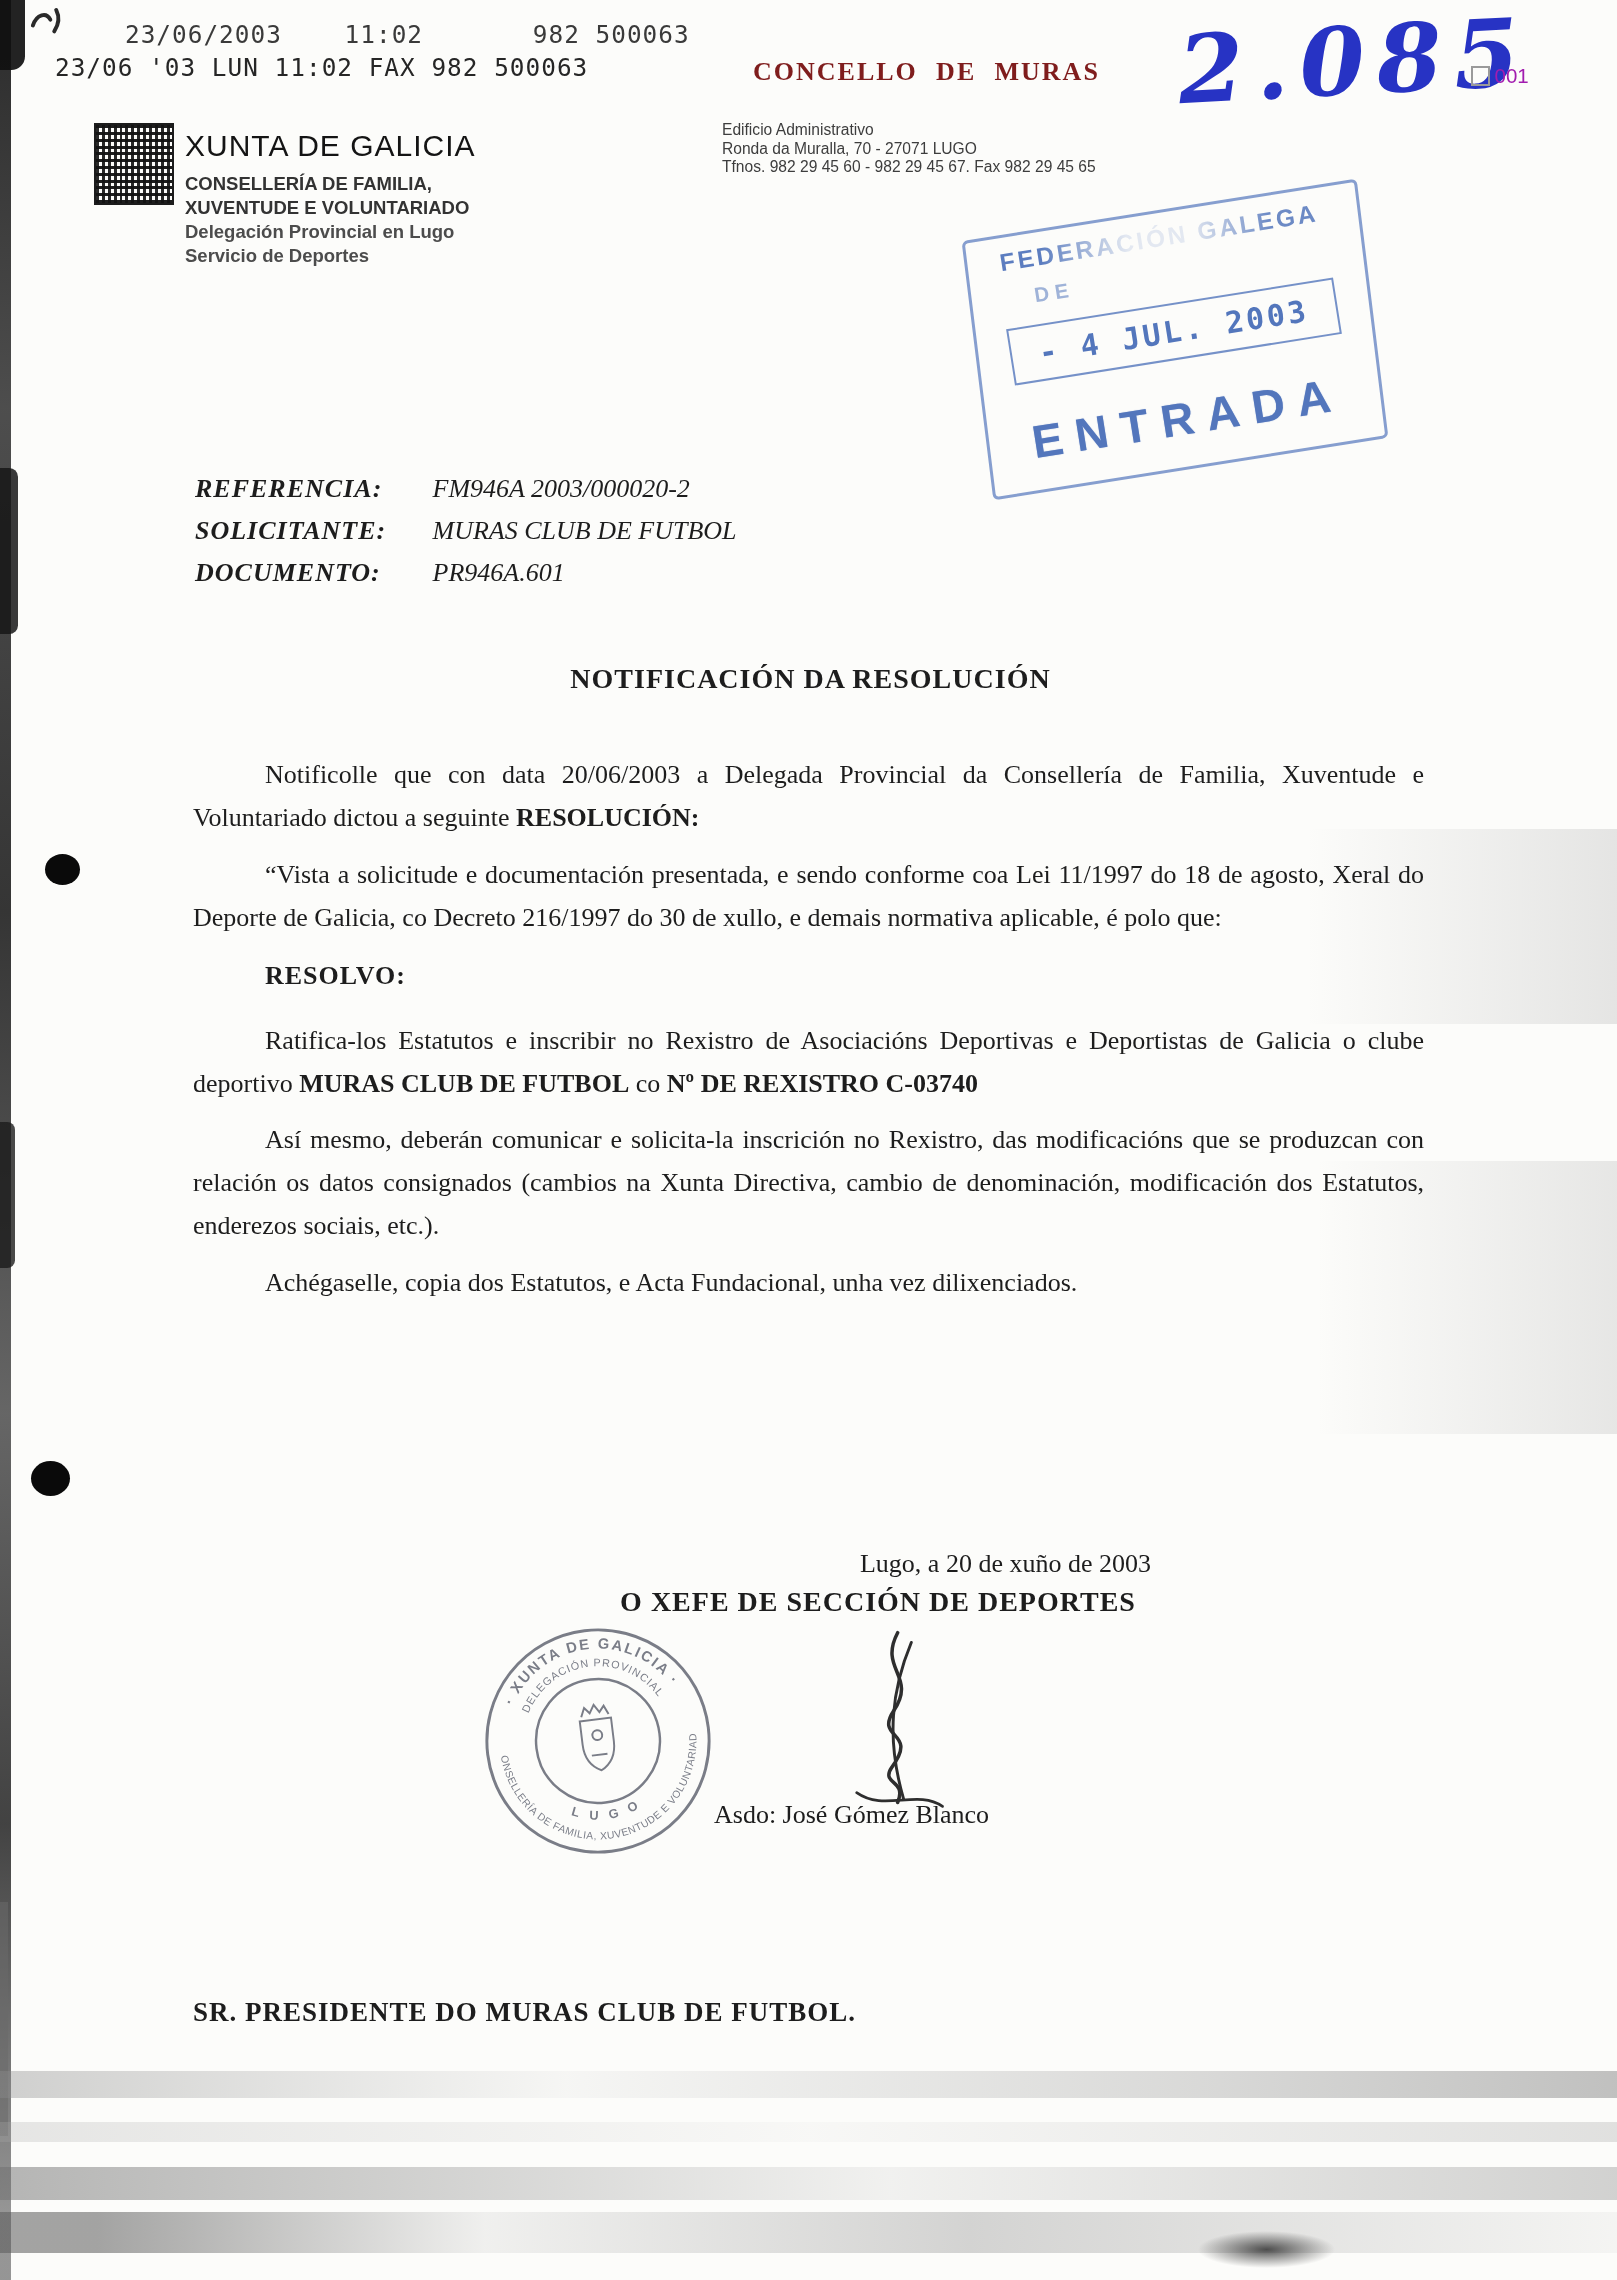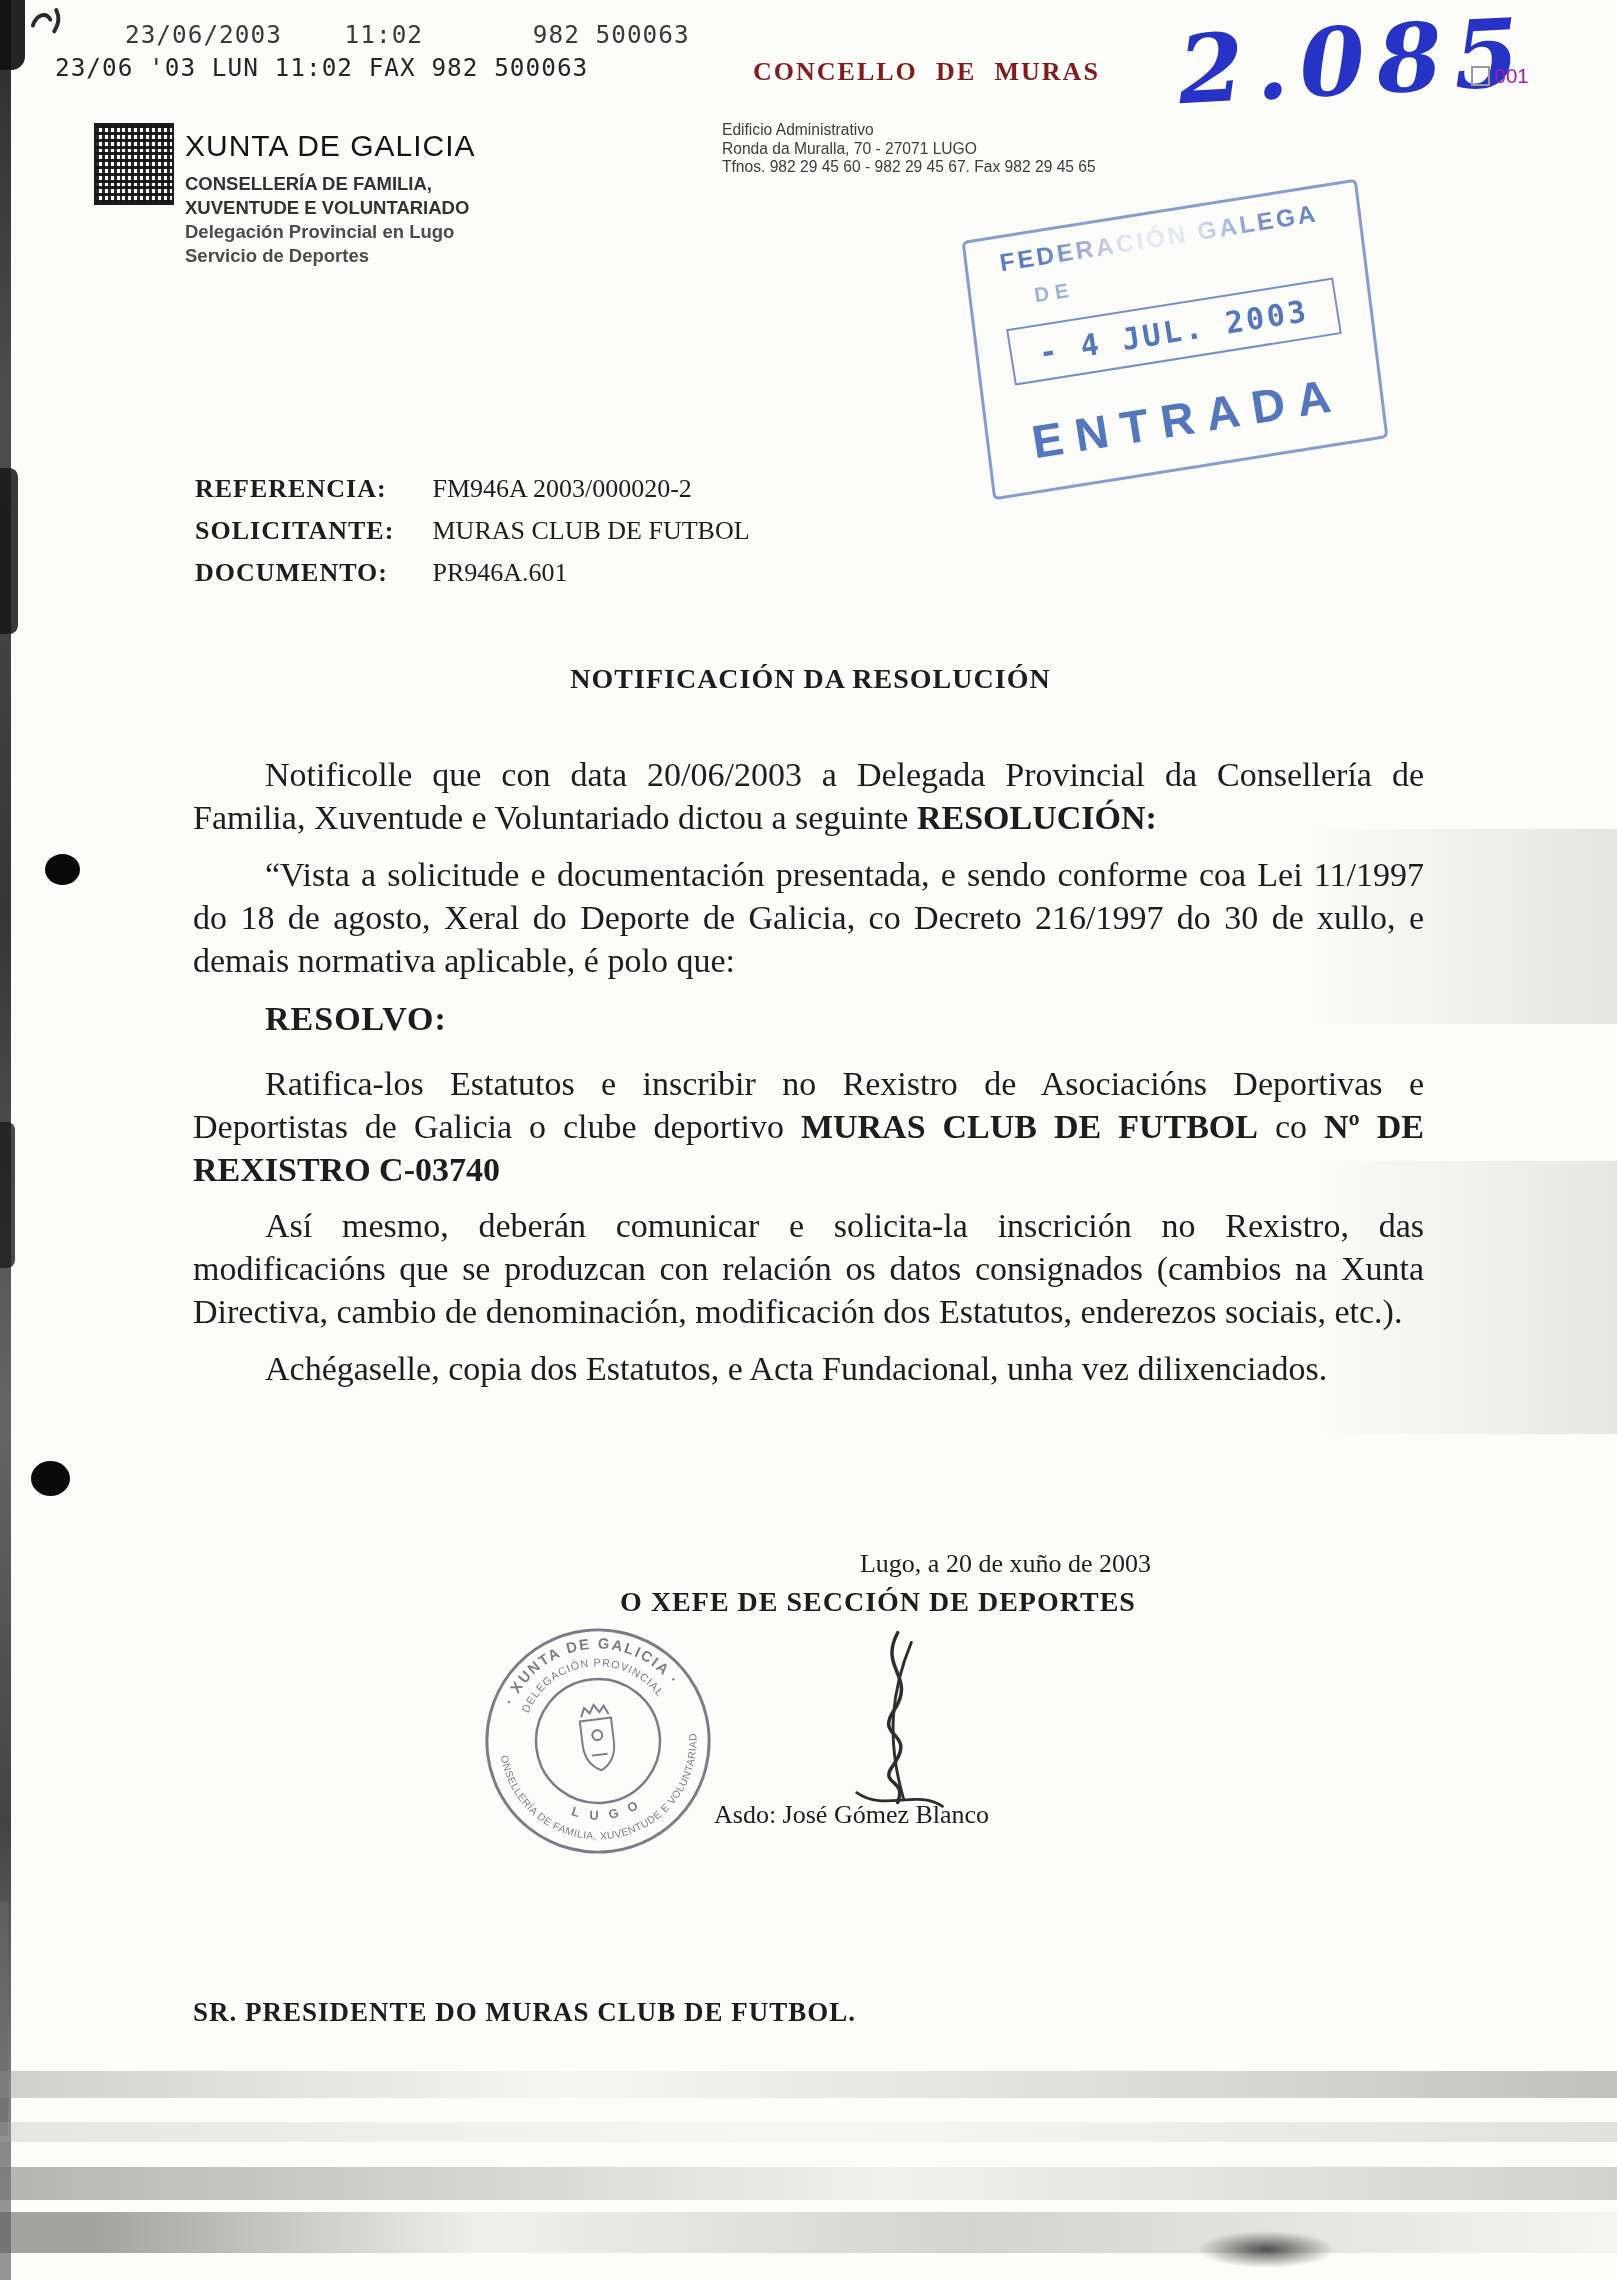--- a/index.html
+++ b/index.html
@@ -59,27 +59,27 @@
     border:2.9px solid rgba(60,100,180,.8);padding:8.8px 27px;white-space:nowrap;
     font-family:"DejaVu Sans Mono",monospace;font-weight:bold;font-size:30px;letter-spacing:2.9px;
   }
   .es-entrada{
     position:absolute;top:183px;left:0;right:0;text-align:center;
     font-family:"Liberation Sans",sans-serif;font-weight:800;font-size:46px;letter-spacing:12.7px;
     text-shadow:0 0 1px rgba(60,100,180,.6);
   }
 
   
-  .ref-block{position:absolute;left:195px;top:474px;font-size:26px;}
+  .ref-block{position:absolute;left:195px;top:474px;font-size:26px;font-style:italic;}
   .ref-row{height:42px;}
   .ref-label{display:inline-block;width:231px;font-weight:bold;letter-spacing:1px;}
 
   
   .doc-title{position:absolute;left:195px;top:663px;width:1231px;text-align:center;font-weight:bold;font-size:28px;letter-spacing:1px;}
-  .body-text{position:absolute;left:193px;top:753px;width:1231px;font-size:34px;line-height:43px;text-align:justify;}
+  .body-text{position:absolute;left:193px;top:753px;width:1231px;font-size:26px;line-height:43px;text-align:justify;}
   .body-text p{margin:0 0 13.7px;text-indent:72px;}
   .body-text p.resolvo{font-weight:bold;margin:15.6px 0 21.5px;letter-spacing:1px;}
 
   
   .sig-date{position:absolute;left:605px;top:1549px;width:546px;text-align:right;font-size:26px;}
   .sig-role{position:absolute;left:605px;top:1586px;width:546px;text-align:center;font-weight:bold;font-size:28px;letter-spacing:1px;}
   .round-stamp{position:absolute;left:480px;top:1623px;width:236px;height:236px;opacity:.78;transform:rotate(-7deg);}
   .signature-svg{position:absolute;left:835px;top:1621px;width:137px;height:200px;}
   .sig-name{position:absolute;left:714px;top:1800px;font-size:26px;}
 

